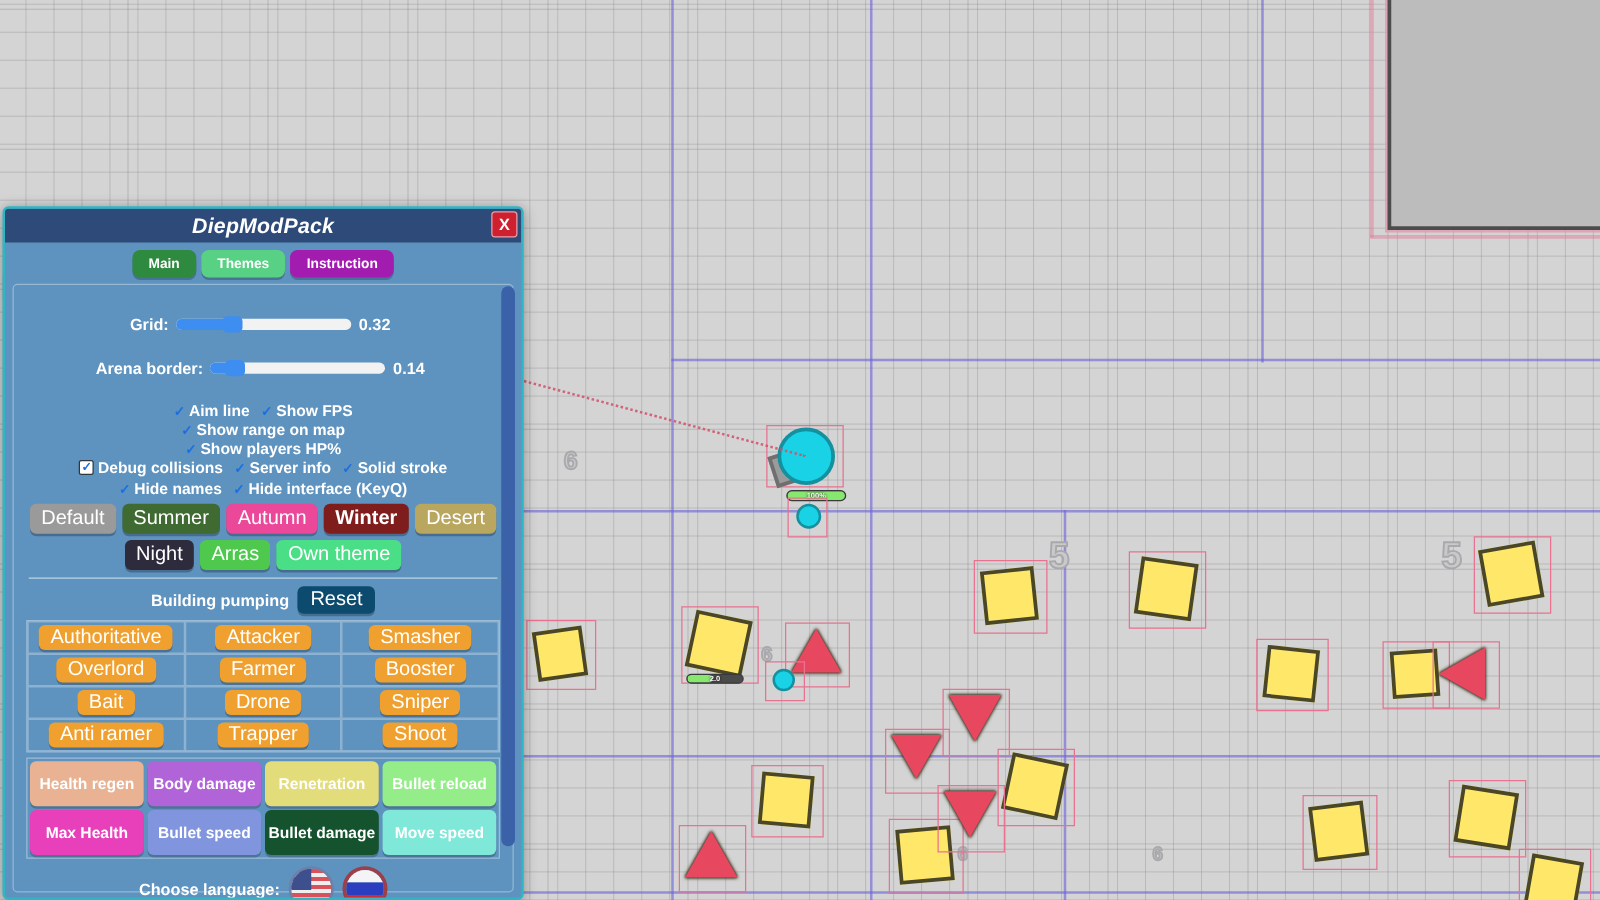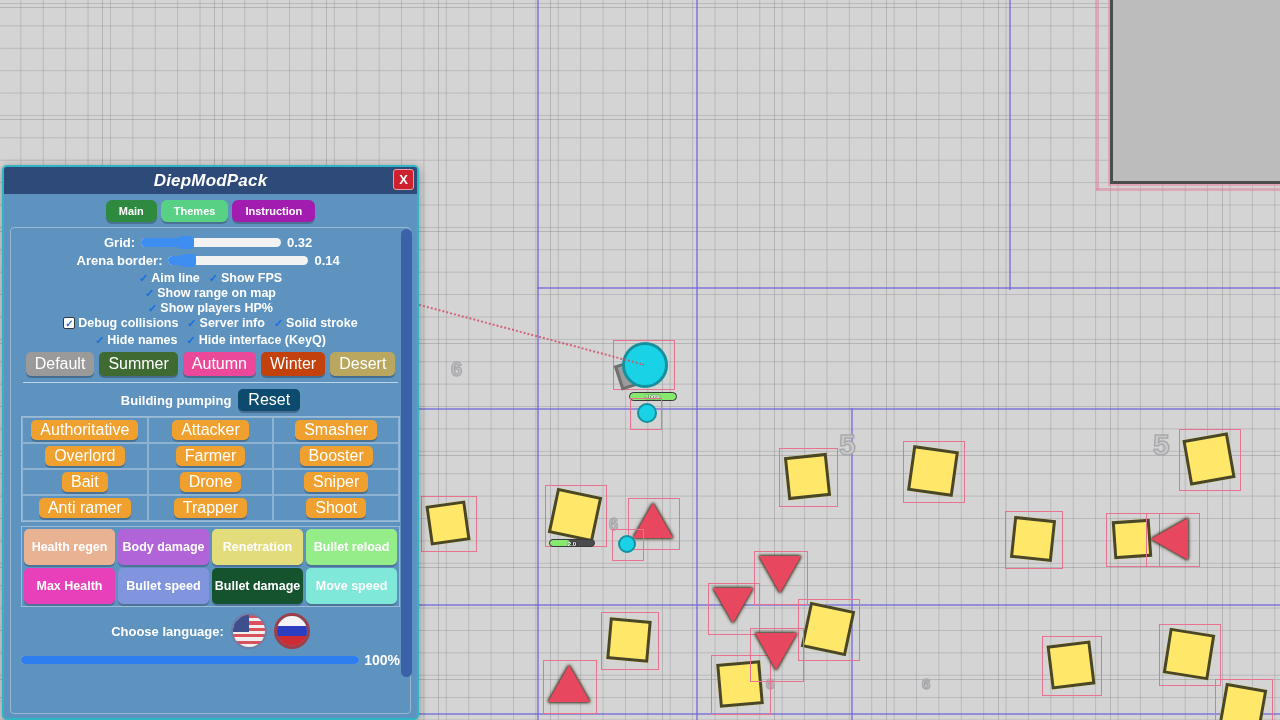--- a/index.html
+++ b/index.html
@@ -164,21 +164,21 @@
     padding:4px 10px 0;
   }
   #scroll-thumb {
     position:absolute; right:5px; top:62px;
     width:11px; height:448px;
     background:#3b62a8; border-radius:6px;
   }
 
   .slider-row {
     display:flex; align-items:center; justify-content:center;
-    gap:6px; margin:3px 0;
+    gap:6px; margin:20px 0;
   }
   .slider-label { color:#fff; font-weight:bold; font-size:13px; }
   .slider {
     position:relative; width:140px; height:9px;
     background:#f2f2f2; border-radius:5px;
   }
   .slider > .fill {
     position:absolute; left:0; top:0; bottom:0;
     background:#3d8ef0; border-radius:5px;
   }
@@ -207,21 +207,21 @@
     margin:5px 0;
   }
   .theme-btn {
     padding:3px 9px; border-radius:5px;
     font-size:16px; color:#fff;
     box-shadow:0 2px 0 rgba(0,0,0,.25);
   }
   .t-default { background:#9a9a9a; }
   .t-summer  { background:#3f6b33; }
   .t-autumn  { background:#ec4899; }
-  .t-winter  { background:#c2410c; }
+  .t-winter  { background:#7f1d1d;font-weight:bold; }
   .t-desert  { background:#b9a760; }
   .t-night   { background:#2e2b3c; }
   .t-arras   { background:#4ec94e; }
   .t-own     { background:#4adf86; }
 
   .divider { height:1px; background:rgba(255,255,255,.6); margin:6px 2px; }
 
   .pump-head {
     display:flex; align-items:center; justify-content:center; gap:7px;
     margin:2px 0 5px;
@@ -467,20 +467,25 @@
       </label>
     </div>
 
     <div class="theme-row">
       <div class="theme-btn t-default">Default</div>
       <div class="theme-btn t-summer">Summer</div>
       <div class="theme-btn t-autumn">Autumn</div>
       <div class="theme-btn t-winter">Winter</div>
       <div class="theme-btn t-desert">Desert</div>
     </div>
+    <div class="theme-row">
+      <div class="theme-btn t-night">Night</div>
+      <div class="theme-btn t-arras">Arras</div>
+      <div class="theme-btn t-own">Own theme</div>
+    </div>
 
     <div class="divider"></div>
 
     <div class="pump-head">
       <span class="t">Building pumping</span>
       <span class="reset-btn">Reset</span>
     </div>
 
     <div id="pump-grid">
         <div class="cell">

